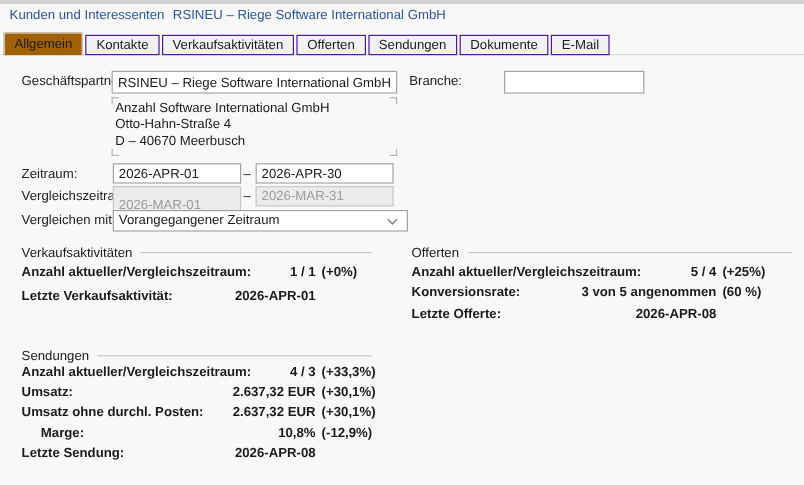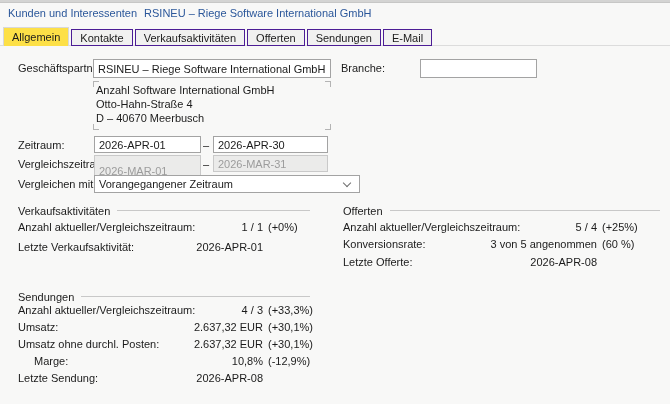--- a/index.html
+++ b/index.html
@@ -18,21 +18,21 @@
   .title .gap { display: inline-block; width: 7px; }
 
   
   .tabline { position: absolute; left: 0; top: 45px; width: 670px; height: 1px; background: #dcdcdc; z-index: 0; }
   .tabs { position: absolute; left: 3px; top: 27px; height: 19px; display: flex; align-items: flex-end; gap: 2px; z-index: 1; }
   .tab {
     height: 17px; padding: 0 8px; line-height: 16px; white-space: nowrap;
     background: #f1f1f0; border: 1px solid #4c1d95; cursor: default;
   }
   .tab.active {
-    height: 19px; line-height: 18px; background: #fde047;
+    height: 19px; line-height: 18px; background: #a16207;
     border: 1px solid #d8d8d8; border-bottom: none;
   }
 
   .lab { position: absolute; white-space: nowrap; }
 
   .tbox {
     position: absolute; border: 1px solid #a3a3a3; background: #ffffff;
     font-family: "Liberation Sans", "DejaVu Sans", sans-serif; font-size: 11px; color: #1b1b1b;
     padding: 0 4px; outline: none;
   }
@@ -43,35 +43,35 @@
   
   .addr { position: absolute; left: 93px; top: 81px; width: 238px; height: 49px; padding: 2px 0 0 3px; line-height: 14px; }
   .corner { position: absolute; width: 6px; height: 6px; }
   .corner.tl { left: 0; top: 0; border-left: 1px solid #b4b4b4; border-top: 1px solid #b4b4b4; }
   .corner.tr { right: 0; top: 0; border-right: 1px solid #b4b4b4; border-top: 1px solid #b4b4b4; }
   .corner.bl { left: 0; bottom: 0; border-left: 1px solid #b4b4b4; border-bottom: 1px solid #b4b4b4; }
   .corner.br { right: 0; bottom: 0; border-right: 1px solid #b4b4b4; border-bottom: 1px solid #b4b4b4; }
 
   
   .select {
-    position: absolute; left: 94px; top: 175px; width: 266px; height: 18px;
+    position: absolute; left: 94px; top: 175px; width: 246px; height: 18px;
     background: #ffffff; border: 1px solid #a3a3a3; line-height: 16px; padding-left: 4px; cursor: default;
   }
   .chevron {
     position: absolute; right: 9px; top: 4px; width: 6px; height: 6px;
     border-right: 1px solid #6e6e6e; border-bottom: 1px solid #6e6e6e;
     transform: rotate(45deg);
   }
 
   
   .section { position: absolute; }
   .sec-head { display: flex; align-items: center; gap: 7px; height: 13px; }
   .sec-title { white-space: nowrap; }
   .sec-line { flex: 1; height: 1px; background: #c8c8c8; }
-  .srow { position: absolute; left: 0; right: 0; display: flex; align-items: center; }
+  .srow { position: absolute; left: 0; right: 0; display: flex; align-items: center; font-weight: bold; }
   .srow .lbl { white-space: nowrap; }
   .srow .val { flex: 1; text-align: right; white-space: nowrap; }
   .srow .pct { white-space: nowrap; padding-left: 5px; }
   .pct-s { width: 47px; }
   .pct-l { width: 63px; }
 </style>
 </head>
 <body>
 
 <div class="screen">
@@ -82,20 +82,21 @@
     <span>Kunden und Interessenten</span><span class="gap"></span><span>RSINEU – Riege Software International GmbH</span>
   </div>
 
   <div class="tabline"></div>
   <div class="tabs">
     <div class="tab active">Allgemein</div>
     <div class="tab">Kontakte</div>
     <div class="tab">Verkaufsaktivitäten</div>
     <div class="tab">Offerten</div>
     <div class="tab">Sendungen</div>
+    <div class="tab">Dokumente</div>
     <div class="tab">E-Mail</div>
   </div>
 
   <div class="lab" style="left:18px; top:62px;">Geschäftspartner:</div>
   <input class="tbox" style="left: 93px; top: 59px; width: 238px; height: 19px;" value="RSINEU – Riege Software International GmbH / Meerbusch">
 
   <div class="lab" style="left:341px; top:62px;">Branche:</div>
   <input class="tbox" style="left: 420px; top: 59px; width: 117px; height: 19px;" value="">
 
   <div class="addr">

